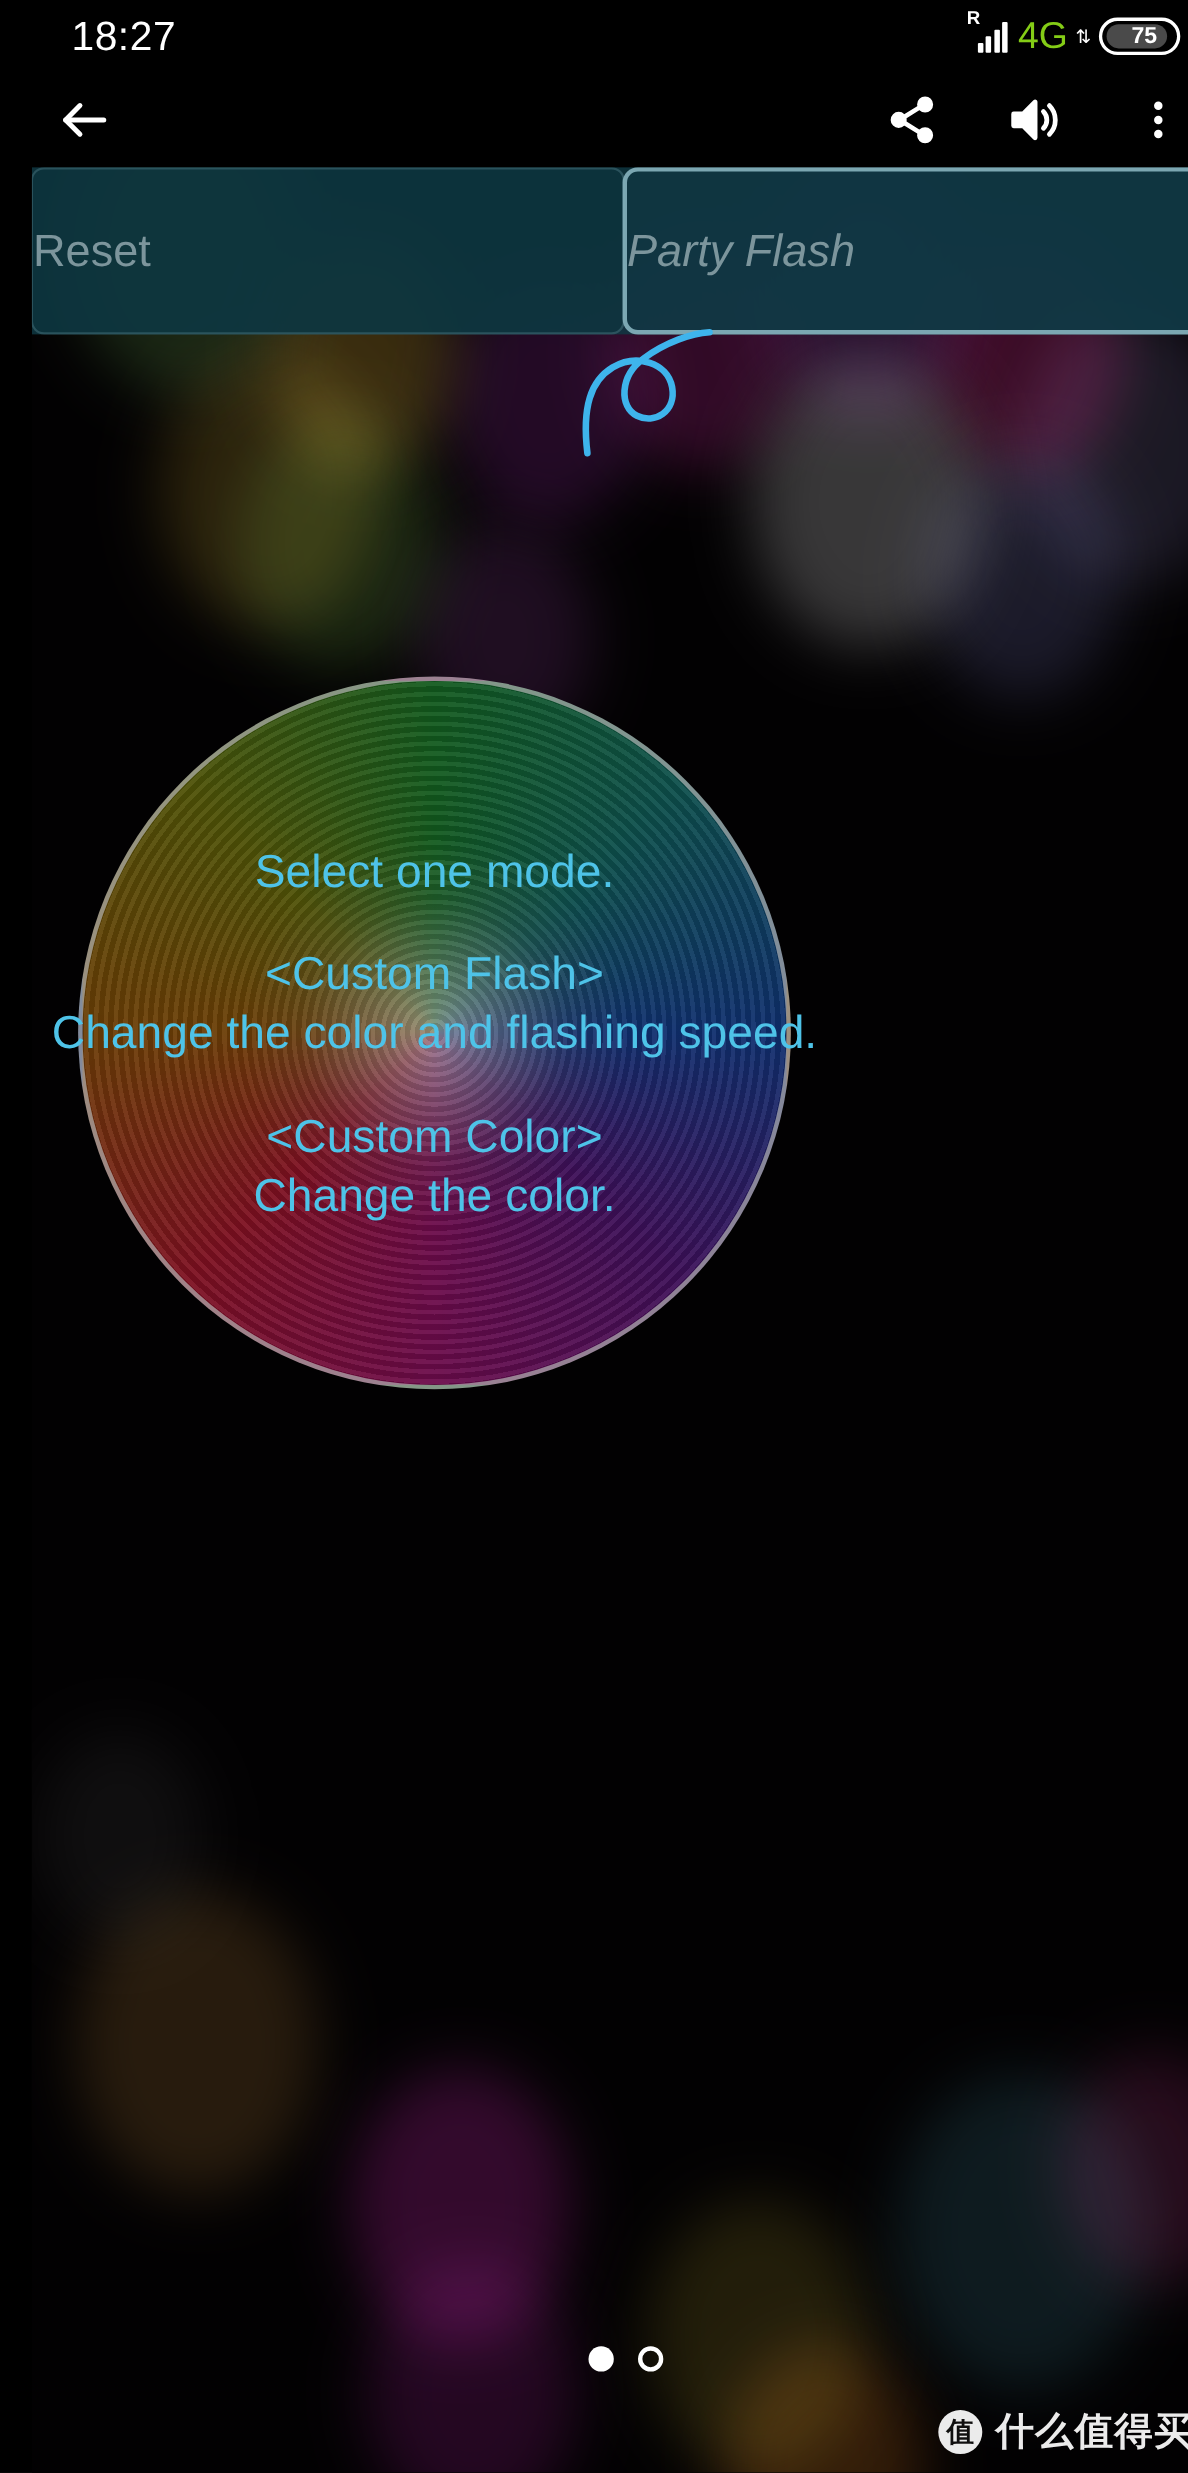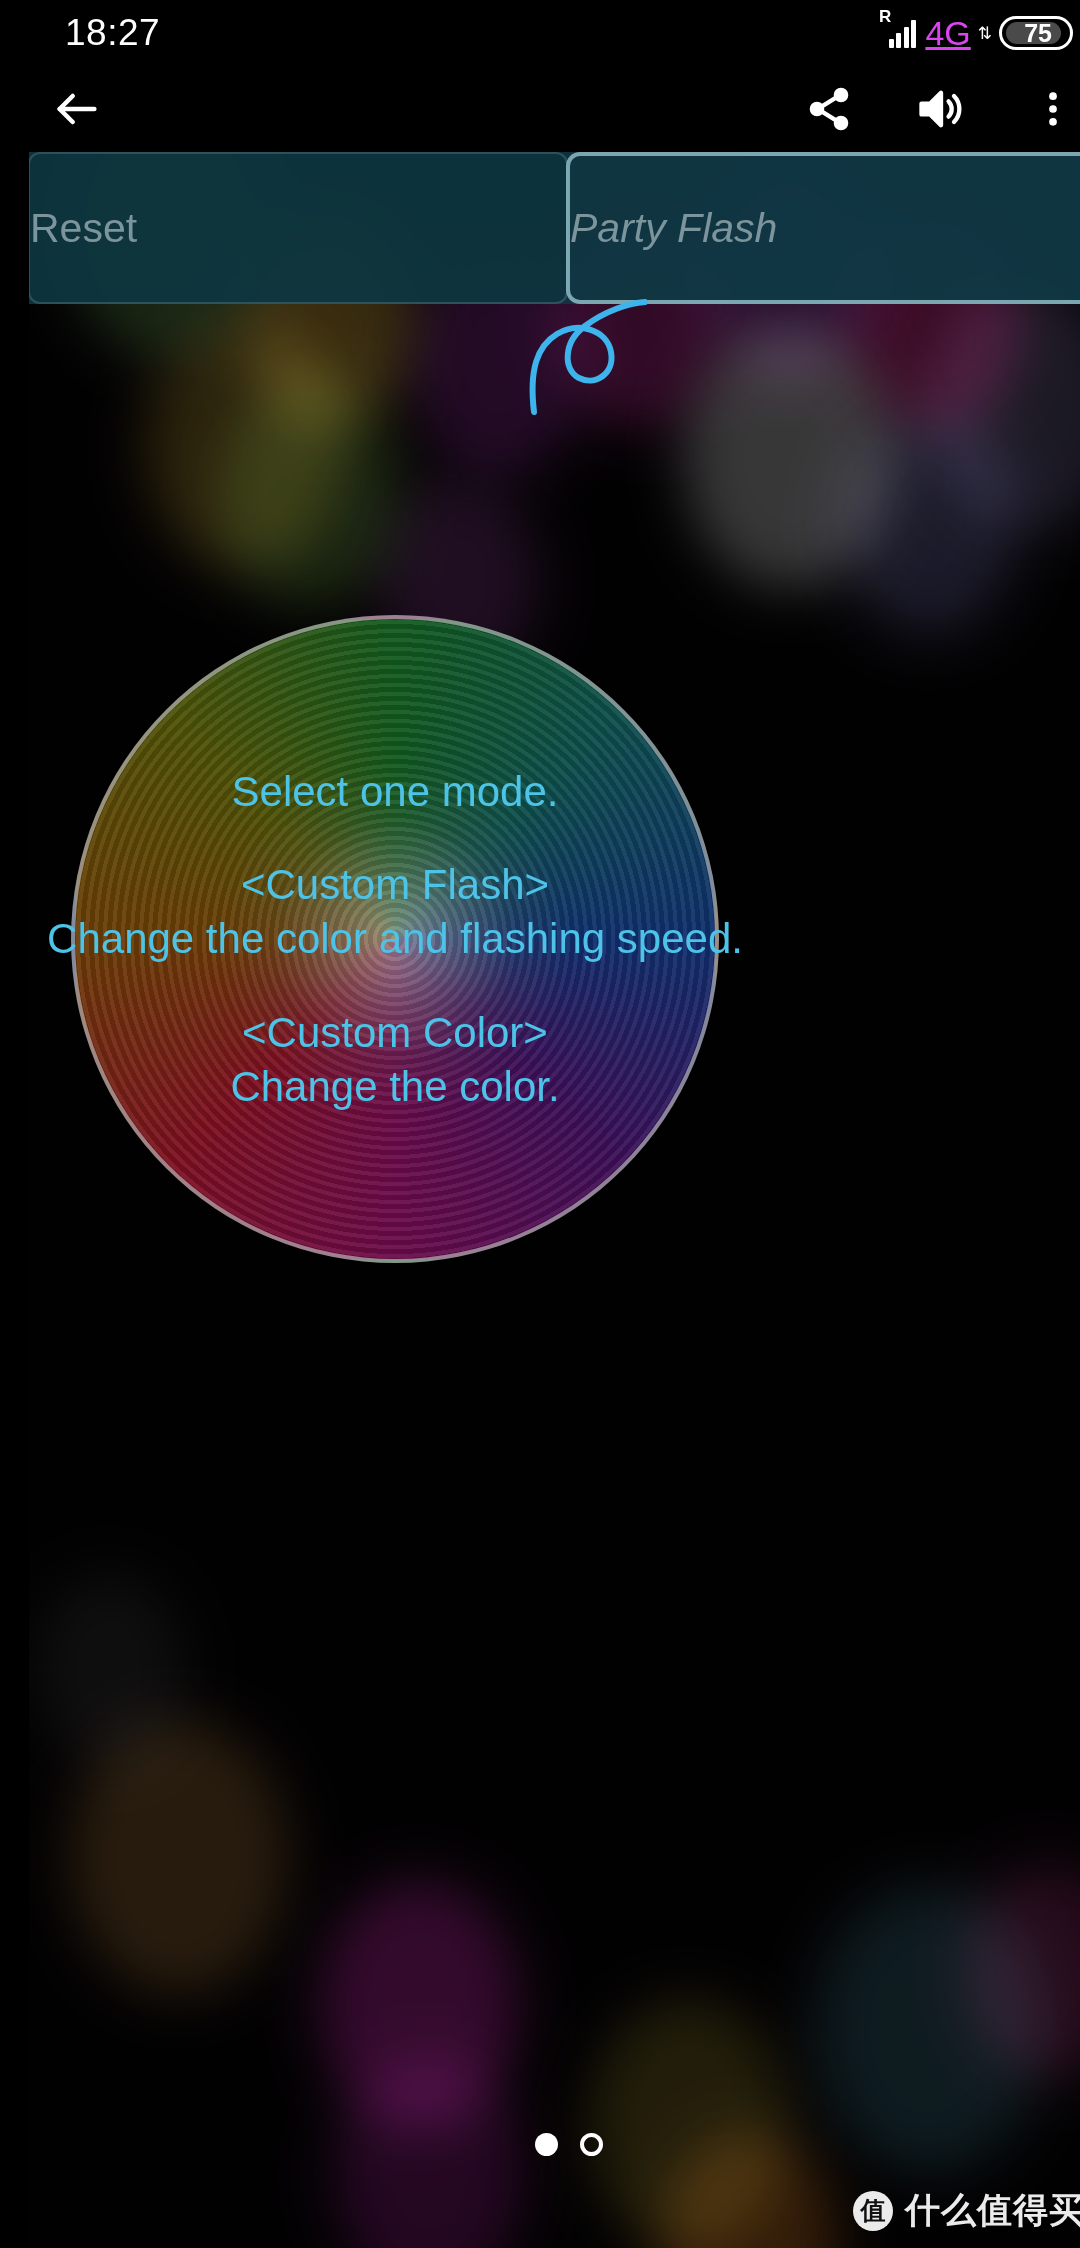--- a/index.html
+++ b/index.html
@@ -50,34 +50,34 @@
   .sig-r {
     position:absolute; top:-10px; left:-1px;
     font-size:17px; color:#fff; line-height:1; font-weight:bold;
   }
   .sig-bars { display:flex; align-items:flex-end; gap:2.5px; margin-left:9px; }
   .sig-bars i { display:block; width:5px; background:#fff; border-radius:1px; }
   .sig-bars i:nth-child(1){height:9px;}
   .sig-bars i:nth-child(2){height:15px;}
   .sig-bars i:nth-child(3){height:21px;}
   .sig-bars i:nth-child(4){height:28px;}
-  #net-type { color:#d946ef; font-size:34px; line-height:1;text-decoration:underline; }
+  #net-type { color:#84cc16; font-size:34px; line-height:1; }
   #net-arrows { color:#fff; font-size:17px; line-height:1; margin-left:-2px; letter-spacing:-2px;}
   #battery {
     border:3px solid #fff; border-radius:17px;
     height:34px; min-width:74px;
     display:flex; align-items:center; justify-content:flex-end;
     position:relative; padding:0 4px 0 6px;
   }
   #battery-fill {
     position:absolute; left:4px; top:3px; bottom:3px;
     width:55px; background:#4a4a4a; border-radius:12px;
   }
   #battery-level {
-    position:relative; color:#fff; font-size:25px;
+    position:relative; color:#fff; font-size:21px;
     font-weight:bold; margin-right:14px; z-index:2;
   }
 
   
   #toolbar {
     position:absolute; top:66px; left:0;
     width:1080px; height:86px;
     background:#000;
     display:flex; align-items:center;
     z-index:40;

